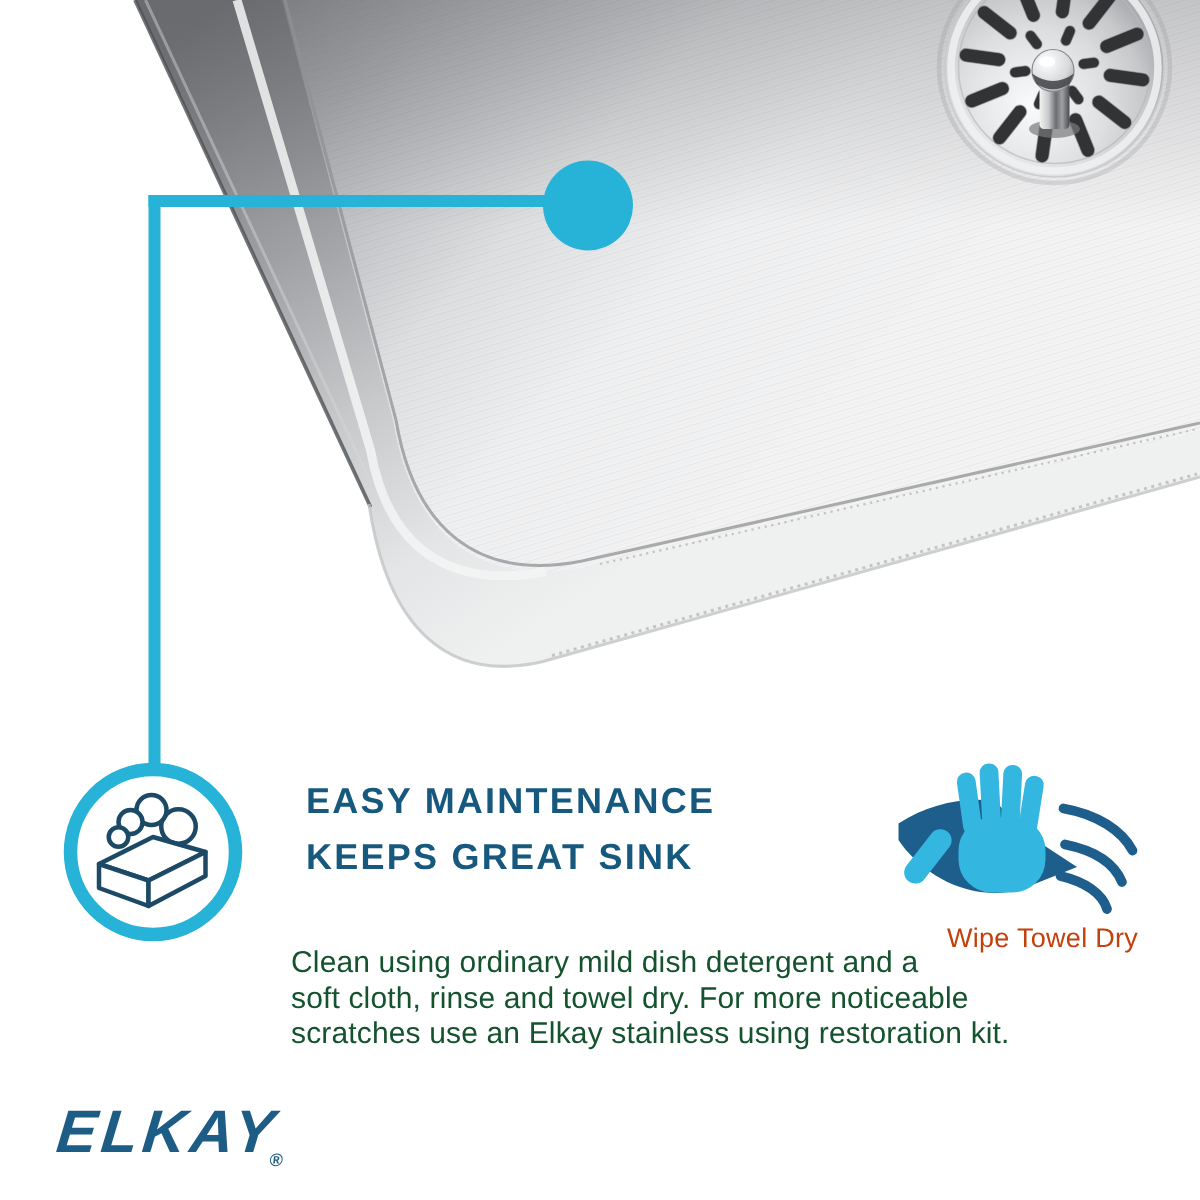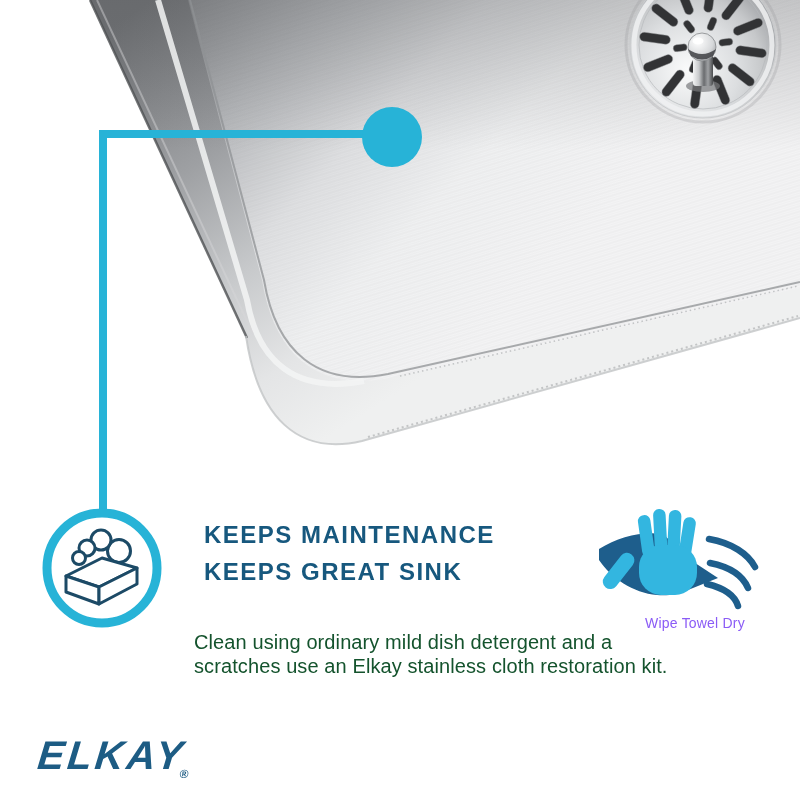--- a/index.html
+++ b/index.html
@@ -20,21 +20,21 @@
   }
   
   .body-copy{
     position:absolute;left:194px;top:631px;color:#14532d;
     font-size:20px;line-height:23.6px;letter-spacing:0.1px;white-space:nowrap;
   }
   
   .wipe-svg{position:absolute;left:585px;top:503px;}
   .wipe-label{
     position:absolute;left:600px;top:615px;width:190px;text-align:center;
-    color:#8b5cf6;font-size:14px;letter-spacing:0.2px;white-space:nowrap;
+    color:#c2410c;font-size:18px;letter-spacing:0.2px;white-space:nowrap;
   }
   
   .logo{
     position:absolute;left:38px;top:733px;color:#1D5C84;font-weight:bold;font-style:italic;
     font-size:40px;letter-spacing:3px;transform:skewX(-6deg);white-space:nowrap;
   }
   .logo .reg{display:inline-block;font-size:12px;letter-spacing:0;transform:translate(-4px,9px);font-style:normal;}
 </style>
 </head>
 <body>
@@ -154,27 +154,28 @@
       <circle cx="60" cy="34" r="10"></circle>
       <circle cx="46" cy="42" r="8"></circle>
       <circle cx="38" cy="52" r="6.5"></circle>
       <path d="M 25,70 L 61,52 L 96,62 L 58,81 Z"></path>
       <path d="M 25,70 L 25,86 L 58,98 L 58,81 Z"></path>
       <path d="M 58,81 L 58,98 L 96,78 L 96,62 Z"></path>
     </g>
   </svg>
 
   <div class="headline">
-    <div>KEEPS MAINTENANCE</div>
+    <div>EASY MAINTENANCE</div>
     <div>KEEPS GREAT SINK</div>
   </div>
 
   <div class="body-copy">
     <div>Clean using ordinary mild dish detergent and a</div>
-    <div>scratches use an Elkay stainless cloth restoration kit.</div>
+    <div>soft cloth, rinse and towel dry. For more noticeable</div>
+    <div>scratches use an Elkay stainless using restoration kit.</div>
   </div>
 
   <svg class="wipe-svg" width="190" height="110" viewBox="0 0 190 110">
     <g fill="#1E5E8C">
       <path d="M 14,46 C 34,33 58,28 78,31 L 120,71 C 112,85 93,94 72,92 C 48,90 26,75 14,57 Z"></path>
       <path d="M 104,56 L 133,75 L 103,87 Z"></path>
     </g>
     <g fill="#33B6E0">
       <rect x="55" y="12" width="12.5" height="42" rx="6" transform="rotate(-8 61 33)"></rect>
       <rect x="69" y="6" width="12.5" height="46" rx="6" transform="rotate(-3 75 29)"></rect>

